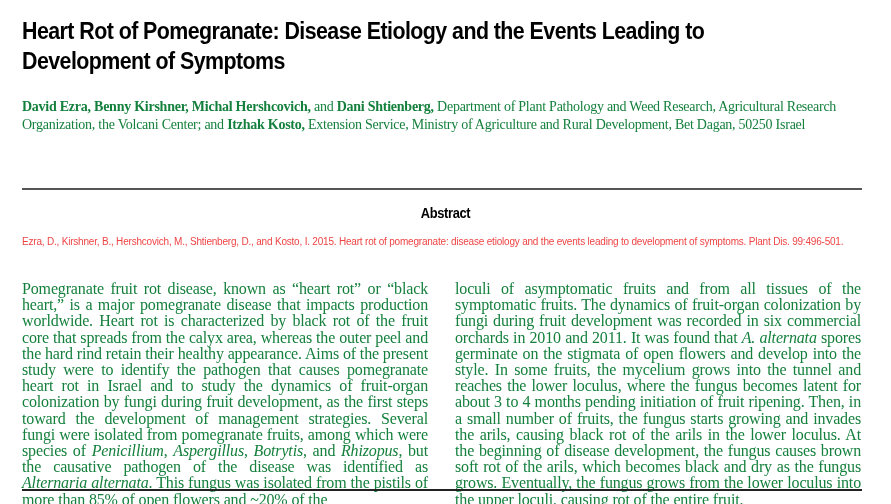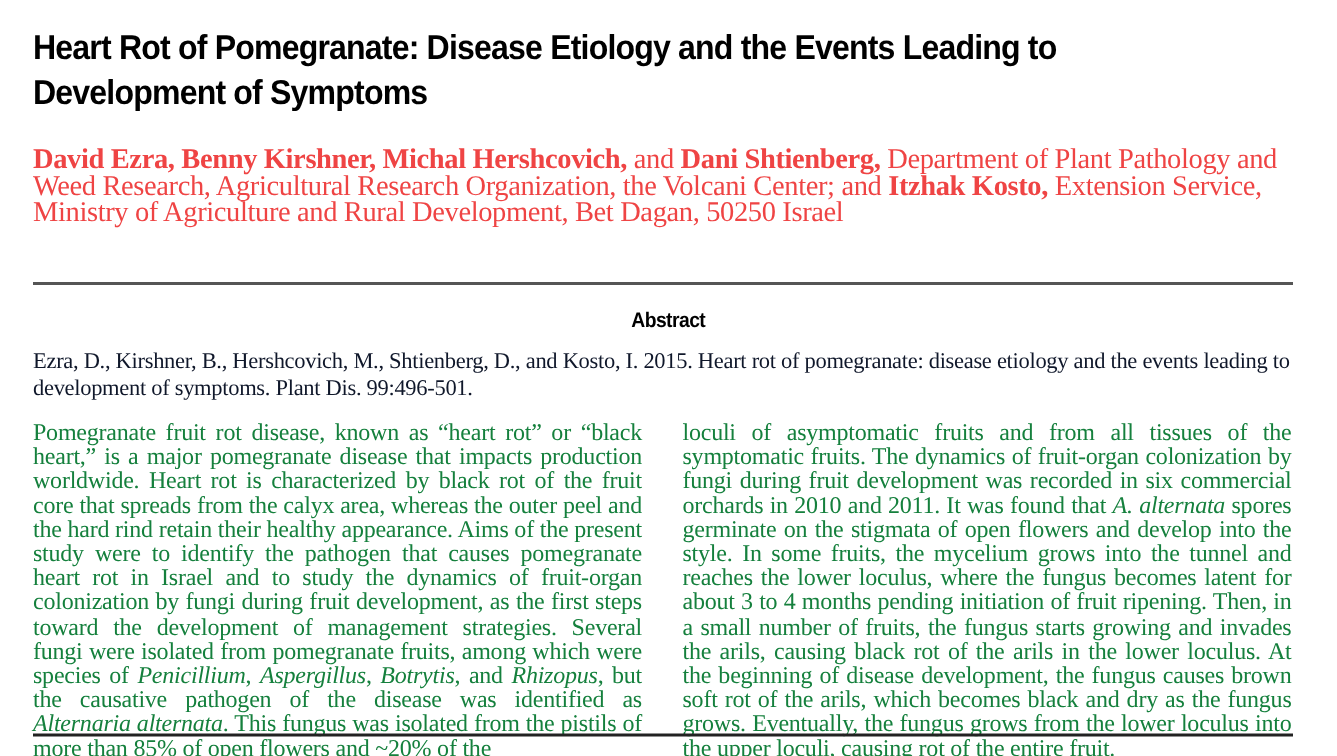--- a/index.html
+++ b/index.html
@@ -5,35 +5,35 @@
     html, body { margin: 0; padding: 0; background: #ffffff; }
     body { width: 891px; height: 504px; position: relative; overflow: hidden; color: #111; }
     .title {
       position: absolute; left: 22px; top: 16px; width: 840px;
       font-family: "Liberation Sans", sans-serif; font-weight: bold;
       font-size: 23px; line-height: 30px; letter-spacing: -0.6px; transform: scaleX(0.93); transform-origin: left top;
       margin: 0; color: #000;
     }
     .authors {
       position: absolute; left: 22px; top: 98px; width: 845px;
-      font-family: "Liberation Serif", serif; font-size: 19px; line-height: 17.5px; color: #ef4444;
+      font-family: "Liberation Serif", serif; font-size: 14px; line-height: 17.5px; color: #15803d;
       letter-spacing: -0.25px;
     }
     .authors b { font-weight: bold; }
     .rule-top {
       position: absolute; left: 22px; top: 188px; width: 840px; height: 2px; background: #555;
     }
     .abstract-heading {
       position: absolute; left: 0; top: 205px; width: 891px; text-align: center;
       font-family: "Liberation Sans", sans-serif; font-weight: bold; font-size: 14px; letter-spacing: -0.4px;
       transform: scaleX(0.92); margin: 0; color: #000;
     }
     .citation {
       position: absolute; left: 22px; top: 233px; width: 845px;
-      font-family: Liberation Serif, serif; font-size: 15px; line-height: 17.5px; color: #0f172a;
+      font-family: Liberation Sans, sans-serif; font-size: 10px; line-height: 17.5px; color: #ef4444;
       letter-spacing: -0.2px;
     }
     .col {
       position: absolute; top: 281px; width: 406px;
       font-family: "Liberation Serif", serif; font-size: 16px; line-height: 16.2px; color: #15803d;
       text-align: justify; letter-spacing: -0.15px;
     }
     .col-left { left: 22px; }
     .col-right { left: 455px; }
     .col p { margin: 0; }

